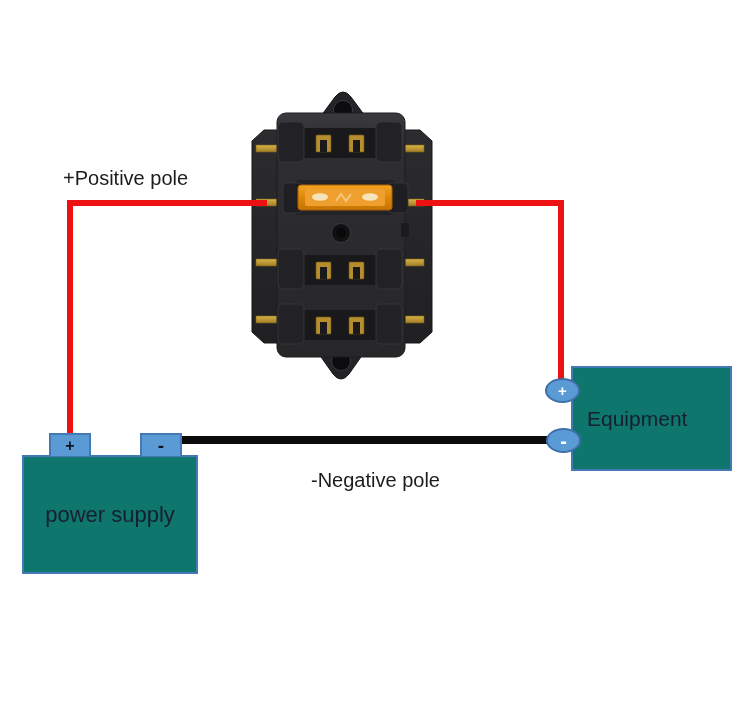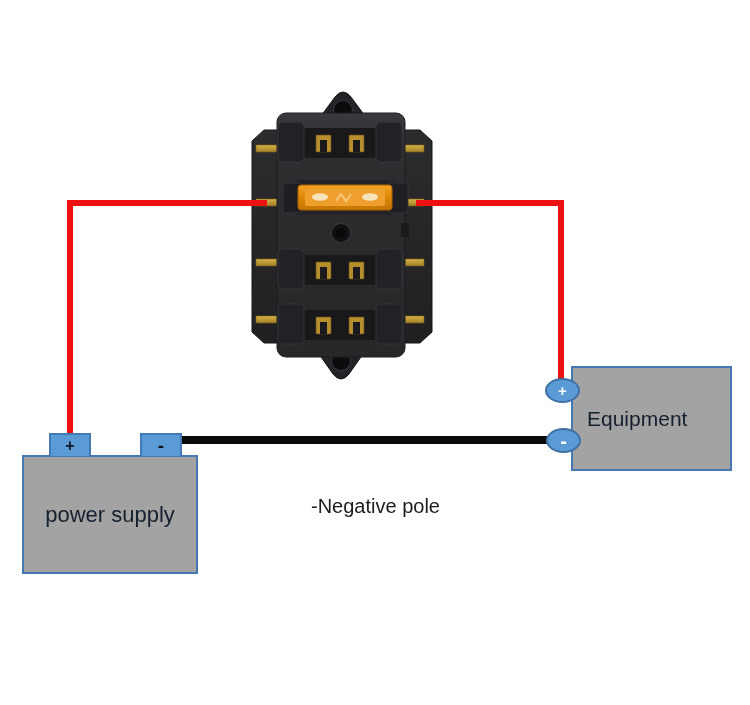--- a/index.html
+++ b/index.html
@@ -12,21 +12,21 @@
   .wire-red   { position:absolute; background:#ee1111; z-index:3; }
   .wire-black { position:absolute; background:#0b0b0b; z-index:3; }
 
   
   .diagram-label {
     position:absolute; color:#1c1c1c; font-size:20px; white-space:nowrap; z-index:2;
   }
 
   
   .blue-box {
-    position:absolute; background:#a3a3a3; border:2px solid #4479b5;
+    position:absolute; background:#0f766e; border:2px solid #4479b5;
     box-sizing:border-box; z-index:4; color:#15202e;
   }
   .ps-body {
     left:22px; top:455px; width:176px; height:119px;
     display:flex; align-items:center; justify-content:center;
     font-size:22px;
   }
   .ps-tab {
     position:absolute; width:42px; height:23px; background:#5b9bd5;
     border:2px solid #4479b5; border-bottom:none; box-sizing:border-box;
@@ -153,21 +153,22 @@
       <rect x="113" y="237" width="7" height="12" fill="#1a1a1c"></rect>
     </g>
   </svg>
 
   <div class="wire-red" style="left:67px;  top:200px; width:200px; height:6px;"></div>
   <div class="wire-red" style="left:67px;  top:200px; width:6px;  height:236px;"></div>
   <div class="wire-red" style="left:416px; top:200px; width:148px; height:6px;"></div>
   <div class="wire-red" style="left:558px; top:200px; width:6px;  height:186px;"></div>
   <div class="wire-black" style="left:178px; top:436px; width:376px; height:8px;"></div>
 
-  <div class="diagram-label" style="left:311px; top:455px;margin-top:40px;">-Negative pole</div>
+  <div class="diagram-label" style="left:63px; top:167px;">+Positive pole</div>
+  <div class="diagram-label" style="left:311px; top:429px;margin-top:40px;">-Negative pole</div>
 
   <div class="ps-tab" style="left:49px; top:433px;">
     <span>+</span>
   </div>
   <div class="ps-tab" style="left:140px; top:433px;">
     <span style="font-size:19px; font-weight:900;">-</span>
   </div>
   <div class="blue-box ps-body">
     <span>power supply</span>
   </div>

